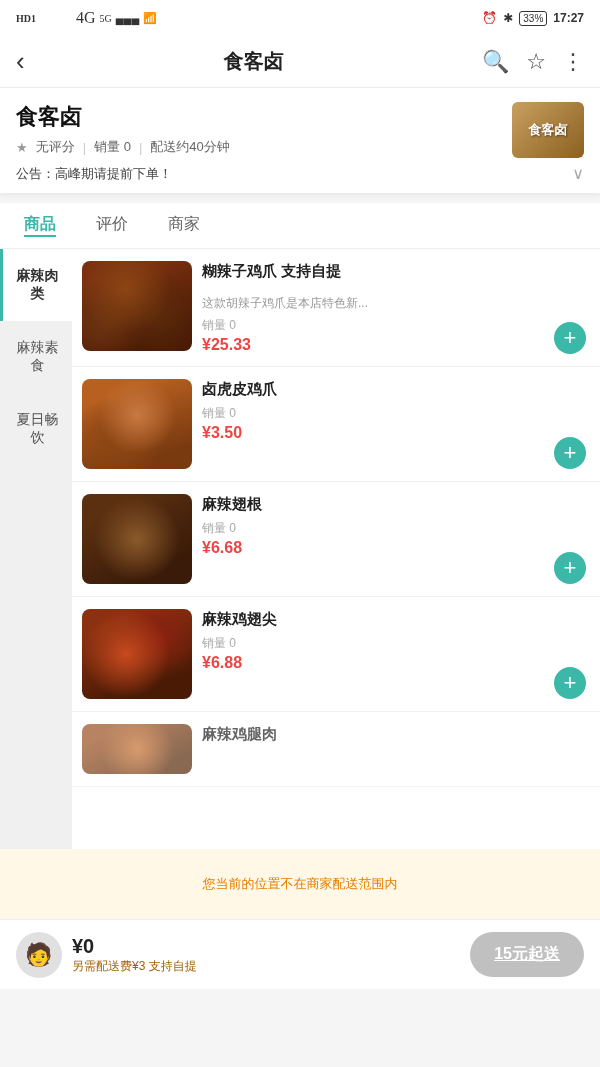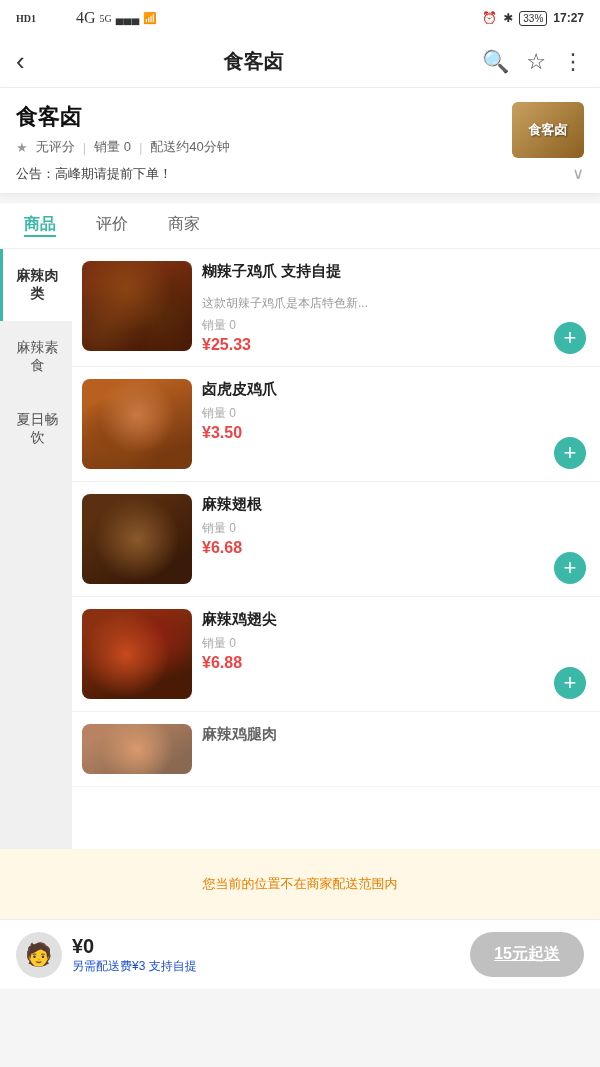--- a/index.html
+++ b/index.html
@@ -214,21 +214,21 @@
       background: #e0e0e0;
       border-radius: 50%;
       display: flex;
       align-items: center;
       justify-content: center;
       font-size: 22px;
       color: #999;
     }
     .cart-price-area {}
     .cart-price { font-size: 20px; font-weight: 700; color: #222; }
-    .cart-note { font-size: 12px; color: #1d4ed8; }
+    .cart-note { font-size: 12px; color: #a16207; }
     .checkout-btn {
       background: #c0c0c0;
       color: #fff;
       border-radius: 24px;
       padding: 12px 24px;
       font-size: 16px;
       font-weight: 600;
       cursor: pointer;
       border: none;
       text-decoration: underline;

